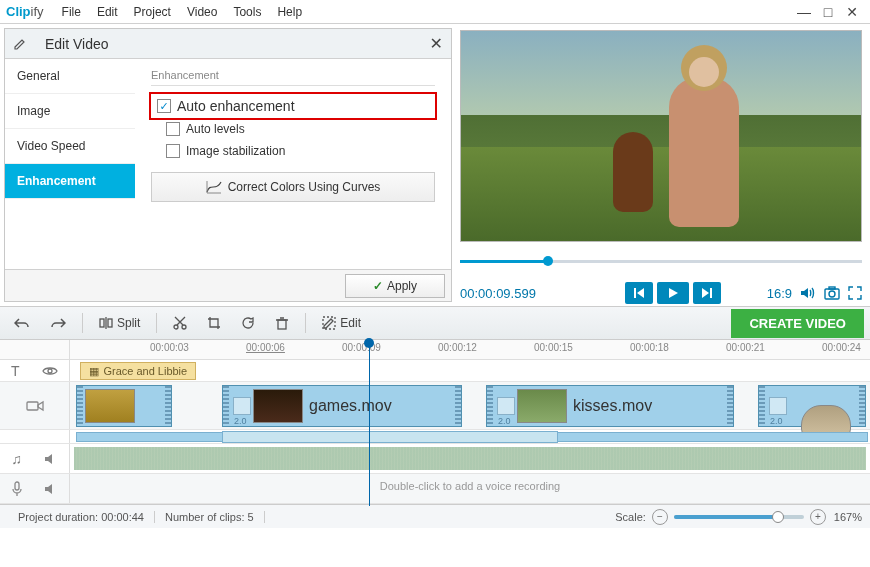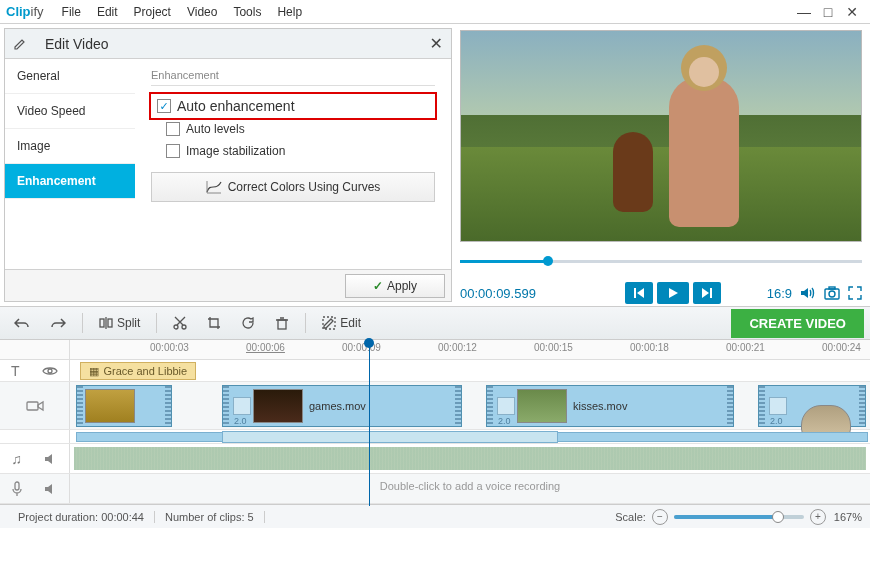--- a/index.html
+++ b/index.html
@@ -81,21 +81,21 @@
 .track-video { height: 48px; }
 .vclip { position: absolute; top: 3px; height: 42px; background: #a0d0ea; border: 1px solid #5090b0; display: flex; align-items: center; }
 .vclip .handle { width: 6px; height: 100%; background: repeating-linear-gradient(#6a9ab8,#6a9ab8 2px,#a0d0ea 2px,#a0d0ea 4px); }
 .thumb { width: 50px; height: 34px; margin: 0 2px; background: #333; border: 1px solid #888; }
 .thumb.field { background: linear-gradient(#c0a040,#a08020); }
 .thumb.dark { background: linear-gradient(#2a1a0a,#4a2a1a); }
 .thumb.park { background: linear-gradient(#6a8a4a,#8aaa6a); }
 .thumb.dog { background: linear-gradient(#b0a080,#d0c0a0); }
 .trans { width: 18px; height: 18px; background: #d0e8f4; border: 1px solid #88b0c8; margin-left: 4px; position: relative; }
 .trans::after { content: "2.0"; position: absolute; bottom: -12px; left: 0; font-size: 9px; color: #5080a0; }
-.cliplabel { font-size: 11px; margin-left: 4px; color: #333; }
+.cliplabel { font-size: 16px; margin-left: 4px; color: #333; }
 .track-thin { height: 14px; }
 .thinbar { position: absolute; top: 2px; height: 10px; background: #a0d0ea; border: 1px solid #7ab0d0; }
 .track-audio { height: 30px; }
 .wave { position: absolute; left: 4px; right: 4px; top: 3px; bottom: 3px; background: repeating-linear-gradient(90deg,#8ab090 0px,#a8c8a8 1px,#8ab090 2px,#b8d0b0 3px); opacity: .8; }
 .track-voice { height: 30px; }
 .voiceprompt { position: absolute; left: 0; right: 0; top: 6px; text-align: center; color: #999; font-size: 11px; }
 
 
 .statusbar { height: 24px; border-top: 1px solid #ccc; background: #f4f6f8; display: flex; align-items: center; padding: 0 8px; font-size: 11px; color: #555; }
 .statusbar .cell { padding: 0 10px; border-right: 1px solid #ccc; }
@@ -131,22 +131,22 @@
         <svg width="14" height="14" viewBox="0 0 14 14">
             <path d="M2 10l7-7 2 2-7 7H2v-2z" fill="none" stroke="#555" stroke-width="1.2"></path>
           </svg>
       </span>
       <span class="title">Edit Video</span>
       <span class="close">✕</span>
     </div>
     <div class="panel-body">
       <div class="tabs">
         <div class="tab">General</div>
+        <div class="tab">Image</div>
         <div class="tab">Video Speed</div>
-        <div class="tab">Image</div>
         <div class="tab active">Enhancement</div>
       </div>
       <div class="tabcontent">
         <div class="group-label">Enhancement</div>
         <div class="group-line"></div>
         <div class="chkrow highlight">
           <span class="chkbox">✓</span>
           <span class="lbl">Auto enhancement</span>
         </div>
         <div class="chkrow">

